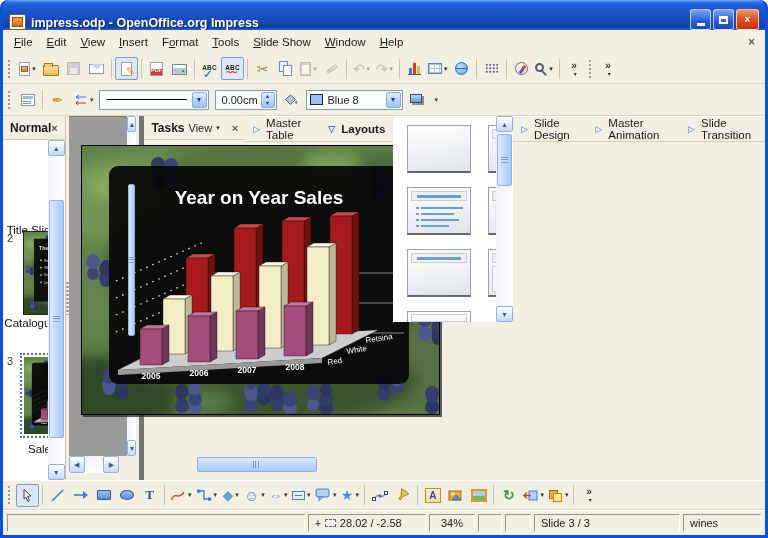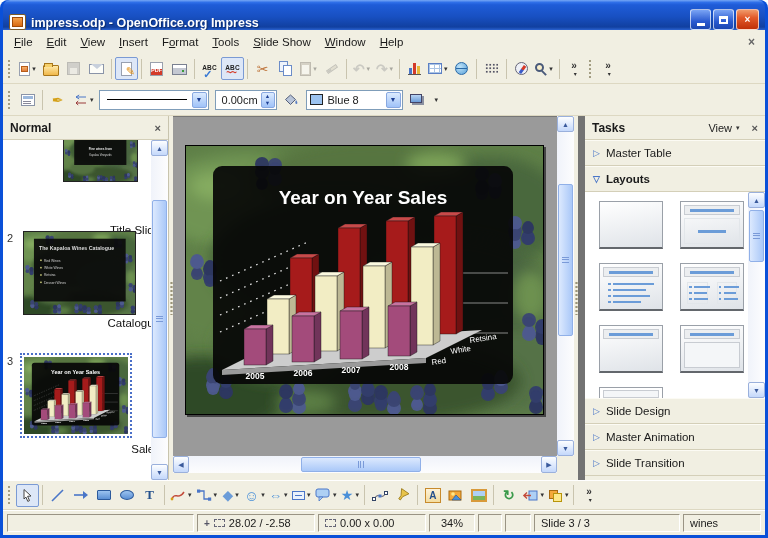--- a/index.html
+++ b/index.html
@@ -123,21 +123,21 @@
 .workspace{width:384px;background:#9a9a9a;position:relative;border-top:1px solid #777}
 .slide{position:absolute;left:12px;top:28px;width:359px;height:270px;border:1px solid #000;box-shadow:2px 2px 0 rgba(40,40,40,.75);background:#333}
 .slide svg{width:100%;height:100%;display:block}
 .hs-wrap{height:18px;display:flex;background:#f1efe2}
 .center-filler{height:6px;background:#f1efe2}
 .corner{width:17px;height:17px;background:#f1efe2}
 
 .splitter{width:4px;background:#f1efe2;display:flex;align-items:center;justify-content:center}
 .splitter i{display:block;width:3px;height:34px;background-image:radial-gradient(circle,#9a9478 1px,transparent 1.3px);background-size:3px 4px}
 
-.tasks-panel{flex:1;display:flex;flex-direction:column;border-left:7px solid #737373}
+.tasks-panel{flex:1;display:flex;flex-direction:row;border-left:5px solid #737373}
 .tasks-head{height:24px;background:#f1efe2;border-bottom:1px solid #d4cfb8;display:flex;align-items:center;padding:0 7px;gap:4px}
 .tasks-title{font-weight:700;font-size:12px;flex:1}
 .viewlbl{font-size:11px;color:#222}
 .vddd{font-size:7px;color:#333;margin-right:8px}
 .tsec{height:26px;background:#f1efe2;border-bottom:1px solid #d4cfb8;border-top:1px solid #fcfbf4;display:flex;align-items:center;gap:6px;padding:0 8px;font-size:11.5px}
 .tsec .tri{color:#4a76c8;font-size:9px}
 .tsec.bold{font-weight:700}
 .layouts-body{height:206px;background:#fff;position:relative;overflow:hidden}
 .lgrid{display:grid;grid-template-columns:64px 64px;column-gap:17px;row-gap:14px;padding:9px 0 0 14px}
 .lthumb{width:64px;height:48px;background:linear-gradient(170deg,#ffffff,#dfe3e8);border:1px solid #9aa0a8;border-bottom:2px solid #63676c;display:flex;flex-direction:column}
@@ -1462,24 +1462,20 @@
       </span>
     </div>
 
   <div class="statusbar">
     <span class="sfield f1"></span>
     <span class="sfield f2">
       <span class="icrs">+</span>
       <span class="idot"></span>
       <span>28.02 / -2.58</span>
     </span>
-    <span class="sfield f3">
-      <span class="idot"></span>
-      <span>0.00 x 0.00</span>
-    </span>
     <span class="sfield f4">
         <span>34%</span>
       </span>
     <span class="sfield f5"></span>
     <span class="sfield f6"></span>
     <span class="sfield f7">
         <span>Slide 3 / 3</span>
       </span>
     <span class="sfield f8">
         <span>wines</span>

